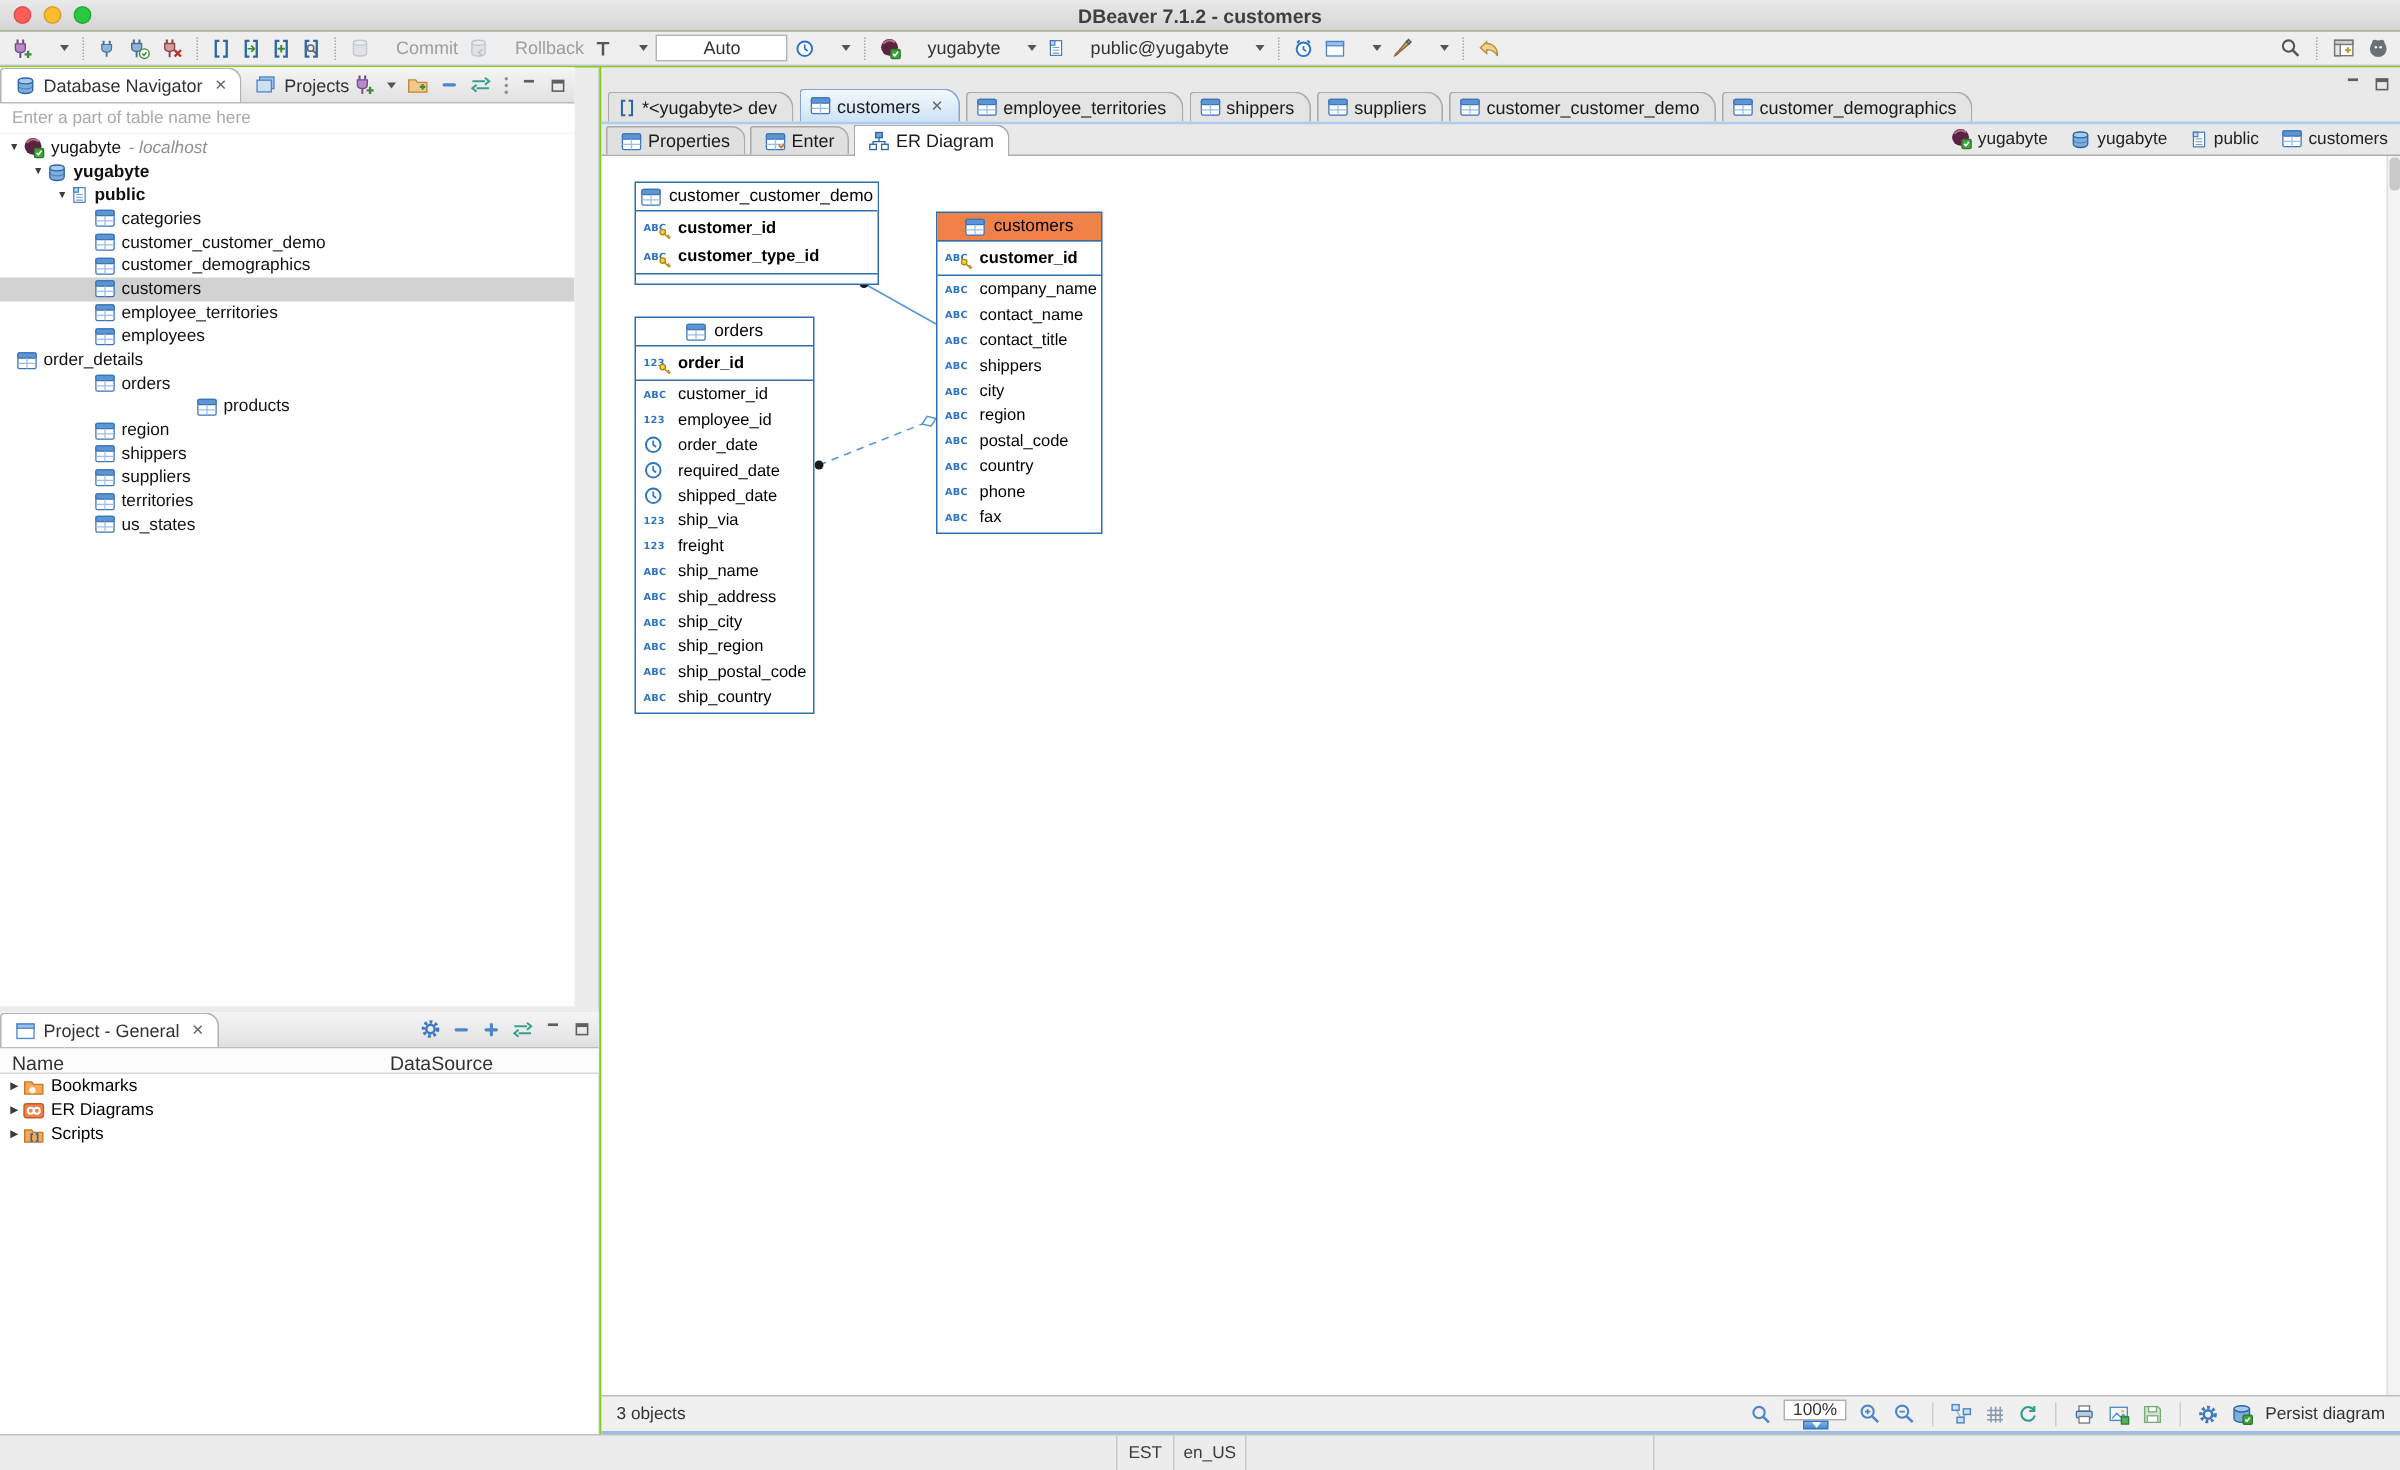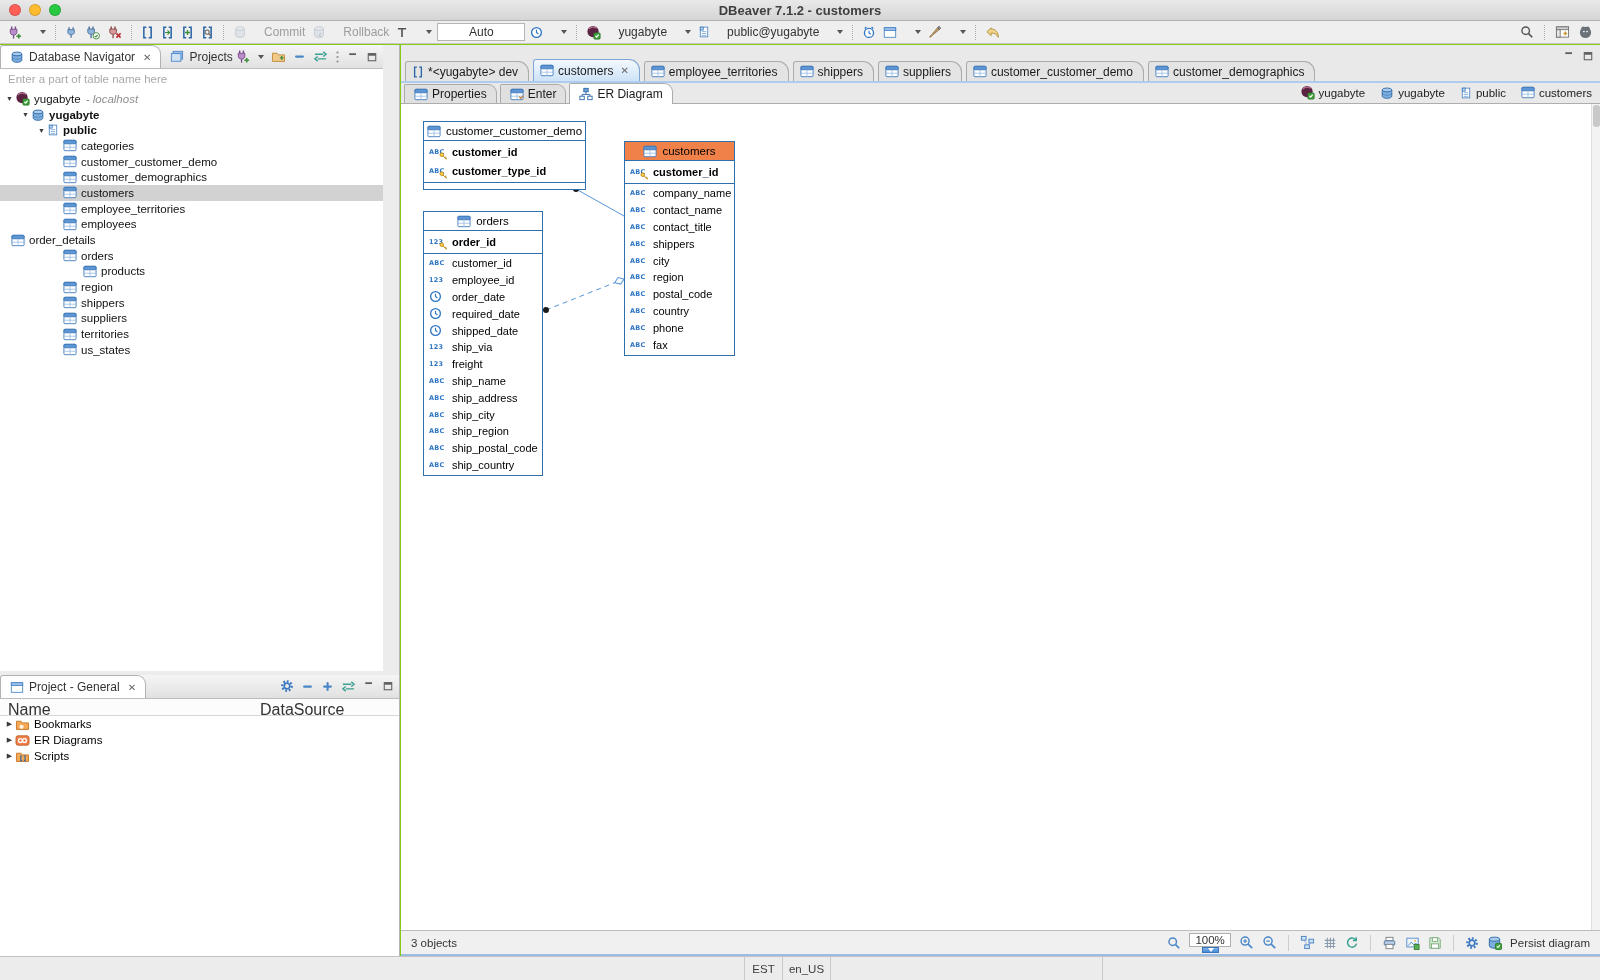--- a/index.html
+++ b/index.html
@@ -46,21 +46,21 @@
   .trow { height:15.7px; display:flex; align-items:center; white-space:nowrap; }
   .trow.selected { background:#d2d2d2; }
   .expander { width:11px; font-size:7px; color:#3c3c3c; text-align:center; flex:none; }
   .trow .ic { margin-right:4px; flex:none; }
   .tlabel.bold { font-weight:700; }
   .tsuffix { color:#8f8f8f; font-style:italic; margin-left:5px; }
 
   
   .sash { position:absolute; top:626px; height:4px; left:0; right:0; background:#ececec; }
   .proj-panel { position:absolute; top:630px; bottom:0; left:0; right:0; display:flex; flex-direction:column; background:#fff; }
-  .grid-head { height:17px; border-bottom:1px solid #d8d8d8; background:#fcfcfc; position:relative; font-size:16px; color:#333; }
+  .grid-head { height:17px; border-bottom:1px solid #d8d8d8; background:#fcfcfc; position:relative; font-size:13px; color:#333; }
   .grid-head .c1 { position:absolute; left:8px; top:2px; }
   .grid-head .c2 { position:absolute; left:260px; top:2px; }
   .prow { height:16px; display:flex; align-items:center; font-size:11.5px; padding-left:4px; }
   .prow .ic { margin-right:4px; }
 
   
   .etabs { height:38px; background:#e9e9e9; display:flex; align-items:flex-end; padding-left:4px; border-bottom:2px solid #aecdee; position:relative; }
   .etab { height:20px; margin-right:4px; padding:0 10px 0 6px; display:flex; align-items:center; gap:4px; font-size:12px; color:#1a1a1a;
           background:#e4e4e4; border:1px solid #ababab; border-bottom:none; border-radius:3px 11px 0 0; white-space:nowrap; }
   .etab.active { background:linear-gradient(#f3f8fd,#cde3f7); border-color:#7fa7d6; height:22px; }
@@ -539,21 +539,21 @@
               <span class="ic">
                 <svg width="14" height="13" viewBox="0 0 16 15">
                   <rect x="1" y="1.5" width="14" height="12" rx="1.2" fill="#fff" stroke="#3a76bb"></rect>
                   <rect x="1" y="1.5" width="14" height="4" rx="1.2" fill="#5d96d2" stroke="#3a76bb"></rect>
                   <line x1="8" y1="5.5" x2="8" y2="13.5" stroke="#9cbfe4"></line>
                   <line x1="1" y1="9.5" x2="15" y2="9.5" stroke="#9cbfe4"></line>
                 </svg>
               </span>
               <span class="tlabel">orders</span>
             </div>
-            <div class="trow" style="padding-left: 72px;">
+            <div class="trow" style="padding-left: 72px; margin-left: 48px;">
               <span class="expander"></span>
               <span class="ic">
                 <svg width="14" height="13" viewBox="0 0 16 15">
                   <rect x="1" y="1.5" width="14" height="12" rx="1.2" fill="#fff" stroke="#3a76bb"></rect>
                   <rect x="1" y="1.5" width="14" height="4" rx="1.2" fill="#5d96d2" stroke="#3a76bb"></rect>
                   <line x1="8" y1="5.5" x2="8" y2="13.5" stroke="#9cbfe4"></line>
                   <line x1="1" y1="9.5" x2="15" y2="9.5" stroke="#9cbfe4"></line>
                 </svg>
               </span>
               <span class="tlabel">products</span>

